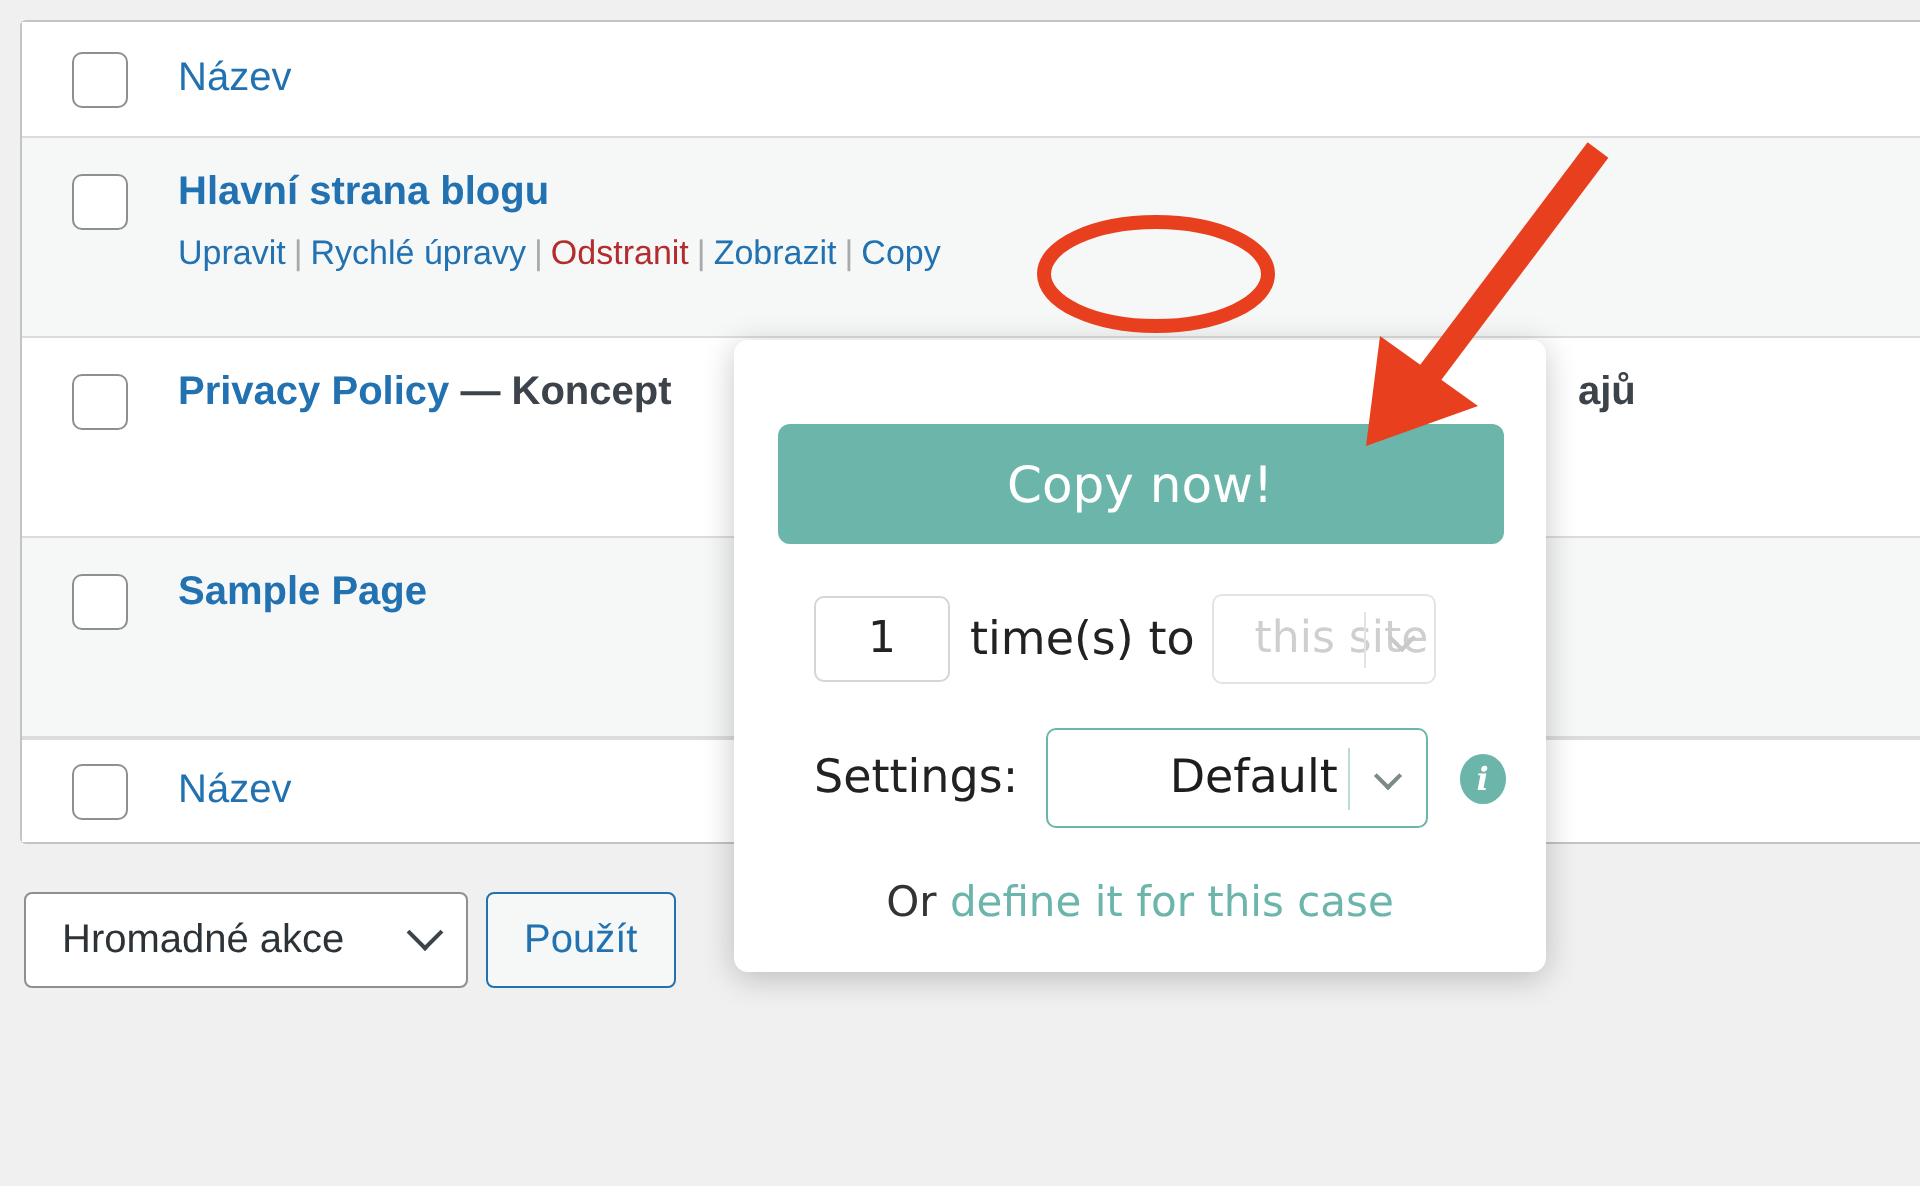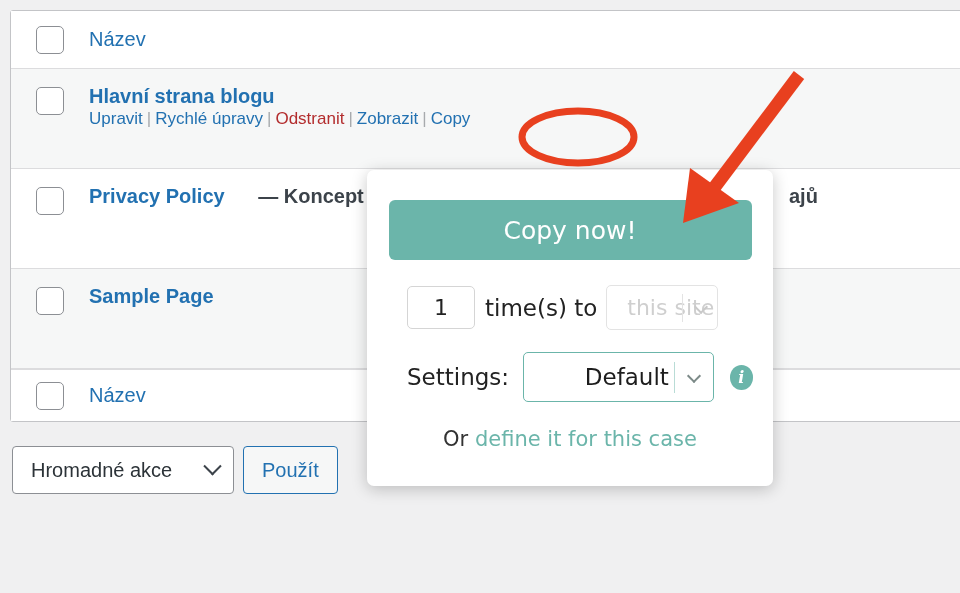--- a/index.html
+++ b/index.html
@@ -60,24 +60,23 @@
   .post-title {
     font-size: 20px;
     font-weight: bold;
     color: #2271b1;
     line-height: 1.3;
     white-space: nowrap;
   }
   .post-state {
     color: #3c434a;
     font-weight: bold;
-    margin-left: 28px;
   }
   .row-actions {
-    margin-top: 0;
+    margin-top: 8px;
     font-size: 17px;
     color: #787c82;
     white-space: nowrap;
   }
   .row-actions a { color: #2271b1; text-decoration: none; }
   .row-actions a.trash { color: #b32d2e; }
   .sep { color: #a7aaad; padding: 0 4px; }
 
   
   .bulk-bar {
@@ -126,21 +125,21 @@
   }
   .copy-now-btn {
     width: 363px; height: 60px;
     background: #6bb5aa;
     border: none;
     border-radius: 6px;
     color: #fff;
     font-size: 25px;
     font-family: "DejaVu Sans", sans-serif;
     display: flex; align-items: center; justify-content: center;
-    margin: 0 auto;
+    margin: 12px auto;
   }
   .times-row {
     display: flex; align-items: center;
     margin-top: 25px;
     padding-left: 20px;
     font-size: 23px; color: #222;
   }
   .num-input {
     width: 68px; height: 43px;
     border: 1px solid #d5d5d5;

